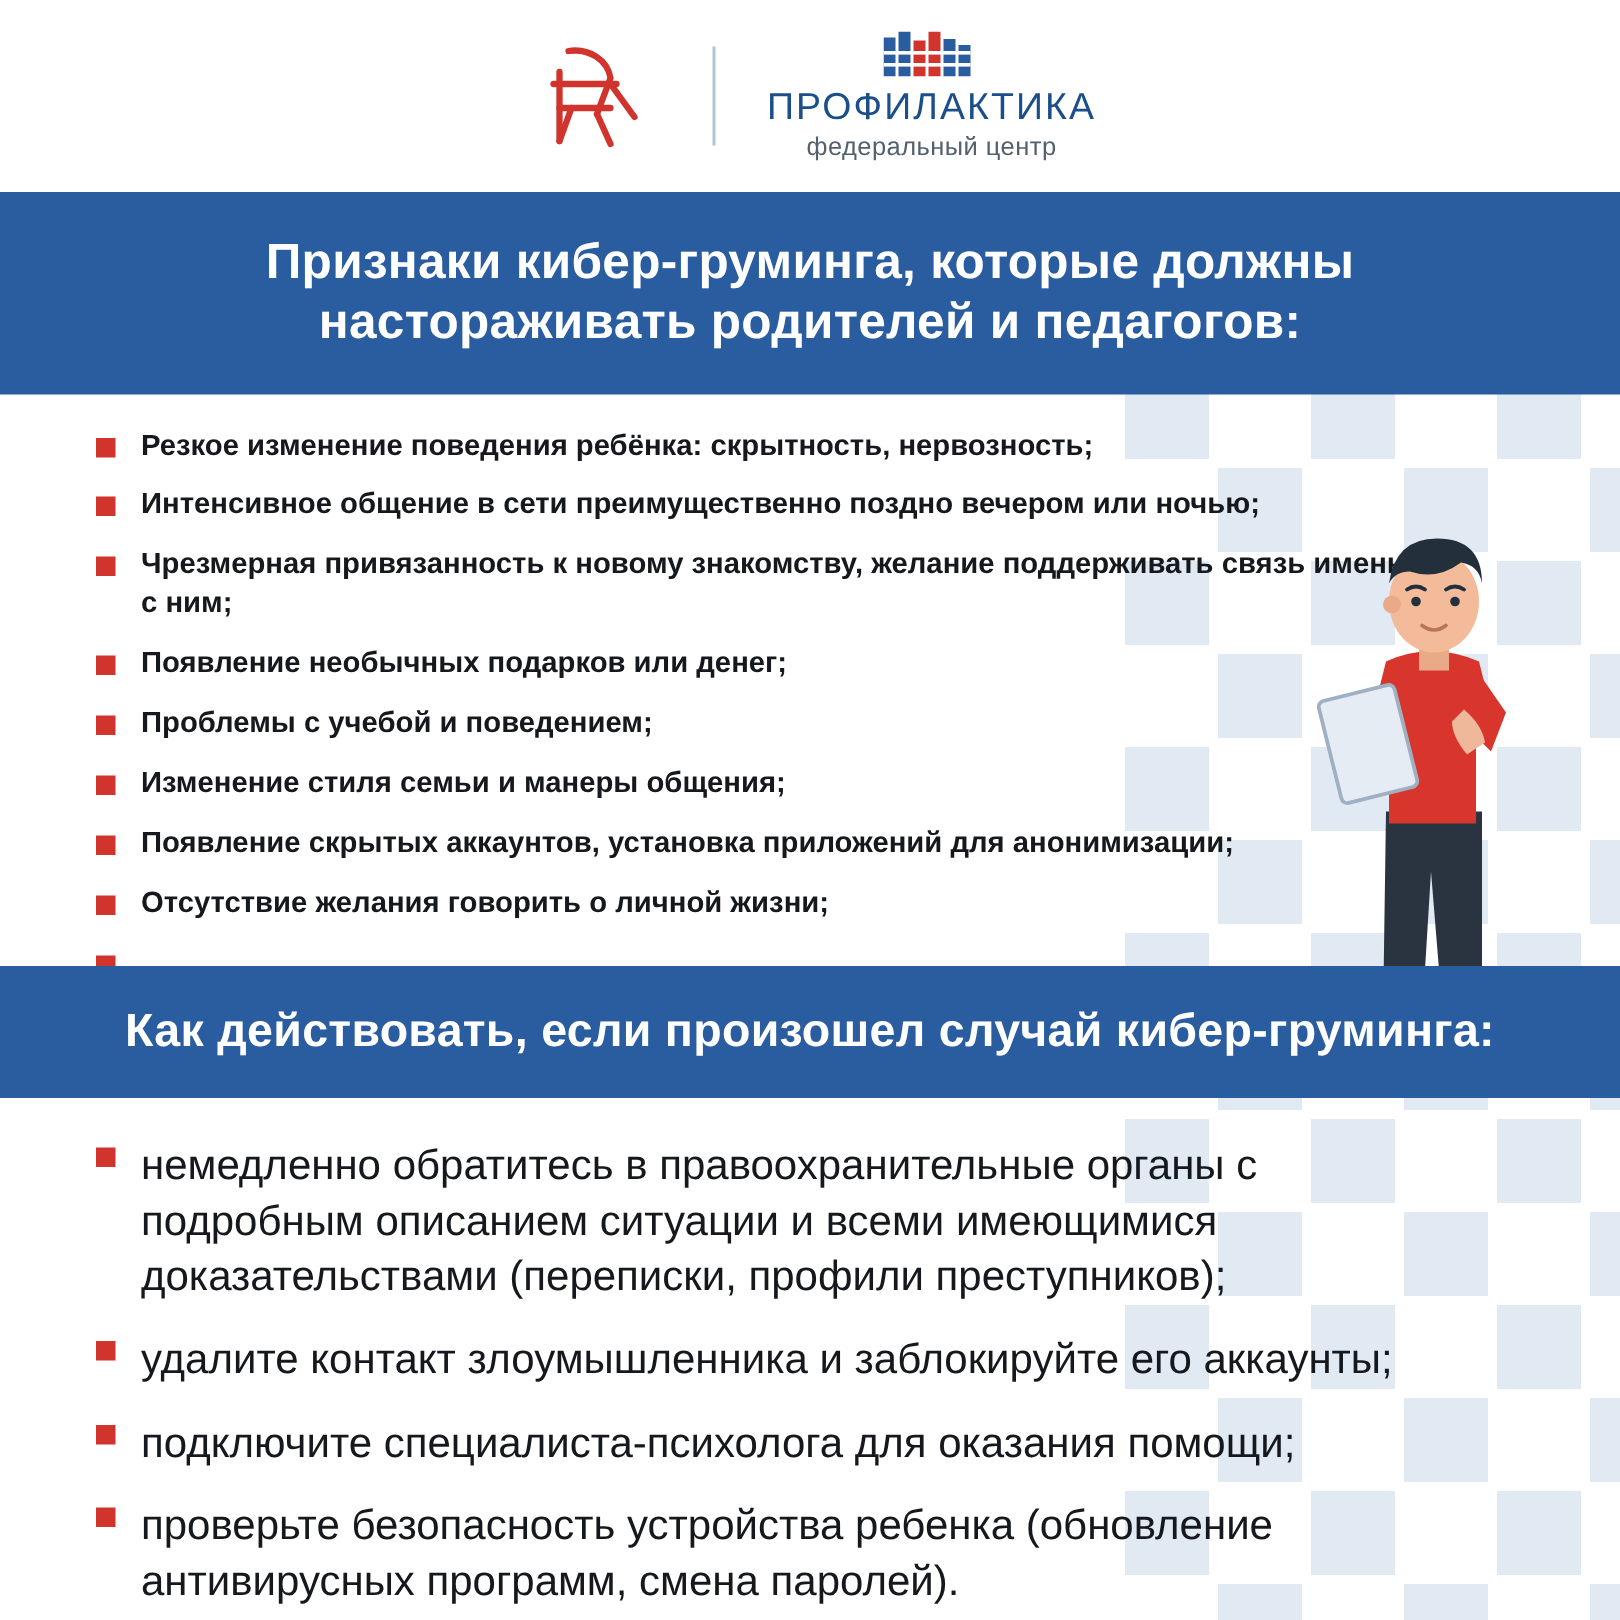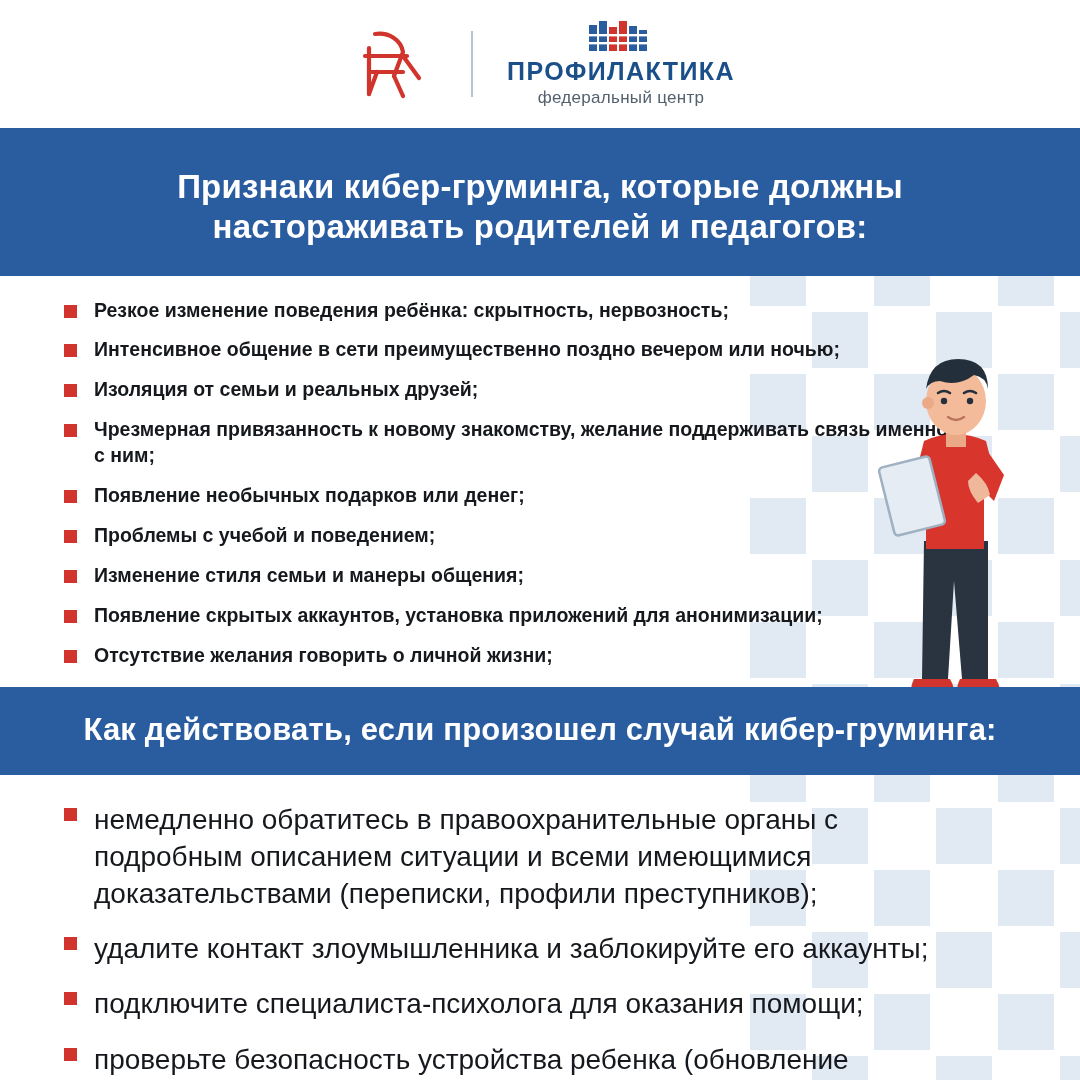--- a/index.html
+++ b/index.html
@@ -68,21 +68,21 @@
     gap: 2px;
   }
   .logo-grid {
     width: 64px;
     height: 30px;
     position: relative;
     margin-bottom: 4px;
   }
   .logo-title {
     font-size: 25px;
-    font-weight: bold;
+    font-weight: normal;
     letter-spacing: 1.4px;
     color: #1b4f8a;
   }
   .logo-sub {
     font-size: 17px;
     color: #54606d;
     letter-spacing: .3px;
   }
 
   
@@ -93,33 +93,33 @@
     text-align: center;
     z-index: 3;
   }
   .banner h1, .banner h2 {
     margin: 0;
     font-weight: bold;
     line-height: 1.22;
     letter-spacing: .2px;
   }
   .banner-1 {
-    padding: 39px 70px 28px;
+    padding: 26px 70px 28px;
   }
   .banner-1 h1 { font-size: 33px; }
   .banner-2 {
     padding: 24px 70px 26px;
   }
   .banner-2 h2 { font-size: 31px; }
 
   
   .section {
     position: relative;
     z-index: 2;
-    padding: 22px 48px 4px 58px;
+    padding: 22px 48px 14px 58px;
   }
   .section-2 { padding-top: 26px; }
 
   ul.points {
     list-style: none;
     margin: 0;
     padding: 0;
   }
   ul.points li {
     position: relative;
@@ -238,21 +238,20 @@
   </div>
 
   <div class="banner banner-1">
     <h1>Признаки кибер-груминга, которые должны настораживать родителей и педагогов:</h1>
   </div>
 
   <div class="section section-1">
     <ul class="points" id="list-one">
         <li><span class="bullet"></span><span>Резкое изменение поведения ребёнка: скрытность, нервозность;</span></li>
         <li><span class="bullet"></span><span>Интенсивное общение в сети преимущественно поздно вечером или ночью;</span></li>
-        <li><span class="bullet"></span><span>Изоляция от семьи и реальных друзей;</span></li>
         <li><span class="bullet"></span><span>Чрезмерная привязанность к новому знакомству, желание поддерживать связь именно с ним;</span></li>
         <li><span class="bullet"></span><span>Появление необычных подарков или денег;</span></li>
         <li><span class="bullet"></span><span>Проблемы с учебой и поведением;</span></li>
         <li><span class="bullet"></span><span>Изменение стиля семьи и манеры общения;</span></li>
         <li><span class="bullet"></span><span>Появление скрытых аккаунтов, установка приложений для анонимизации;</span></li>
         <li><span class="bullet"></span><span>Отсутствие желания говорить о личной жизни;</span></li>
         <li><span class="bullet"></span></li>
       </ul>
   </div>
 

